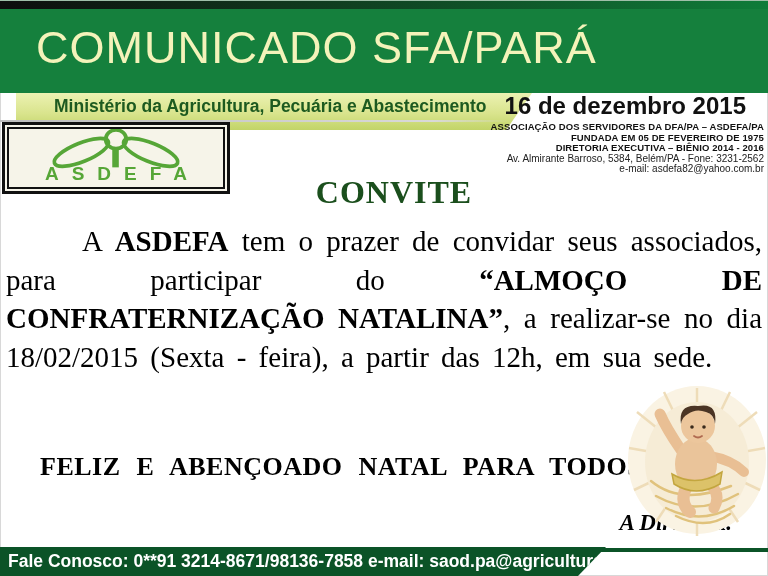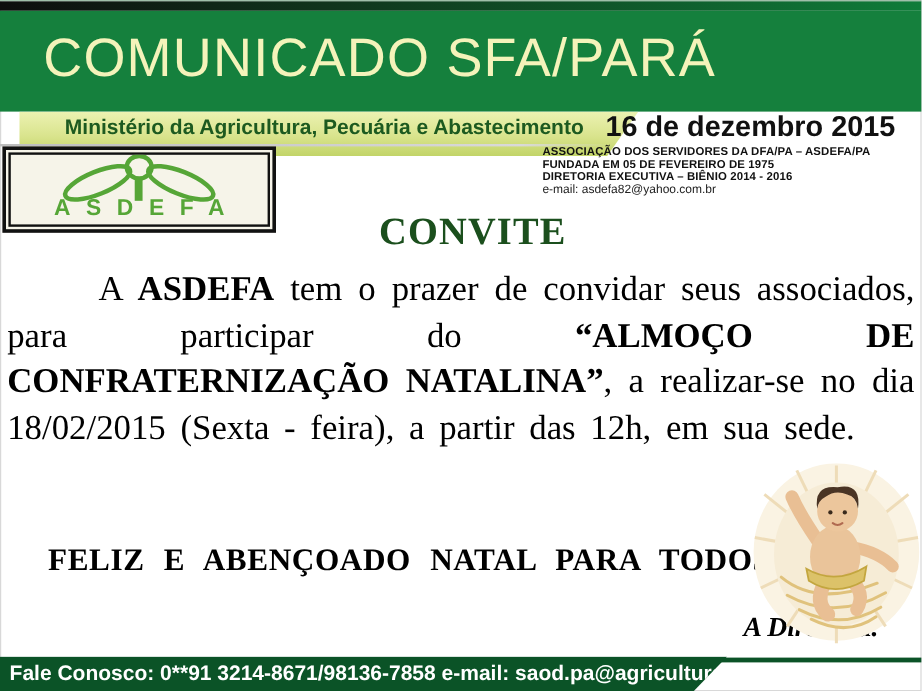--- a/index.html
+++ b/index.html
@@ -38,21 +38,21 @@
     position:absolute;left:38px;top:3px;
     font-size:17.5px;font-weight:700;color:#1d5a20;white-space:nowrap;
   }
   .date{
     position:absolute;right:22px;top:92px;
     font-size:24px;font-weight:700;color:#111;white-space:nowrap;
   }
   
   .assoc{
     position:absolute;left:452px;top:122px;width:312px;
-    text-align:left;color:#111;line-height:10.5px;
+    text-align:right;color:#111;line-height:10.5px;
   }
   .assoc .b{font-size:9.5px;font-weight:700;letter-spacing:0.1px;}
   .assoc .r{font-size:10px;font-weight:400;color:#222;}
   
   .logo{
     position:absolute;left:2px;top:122px;width:228px;height:72px;
     background:#f6f4e9;border:3px solid #111;box-sizing:border-box;
     padding:2px;
   }
   .logo .inner{
@@ -115,20 +115,21 @@
   <div class="band-text">Ministério da Agricultura, Pecuária e Abastecimento</div>
 </div>
 <div class="band-shadow"></div>
 
 <div class="date">16 de dezembro 2015</div>
 
 <div class="assoc">
   <div class="b">ASSOCIAÇÃO DOS SERVIDORES DA DFA/PA – ASDEFA/PA</div>
   <div class="b">FUNDADA EM 05 DE FEVEREIRO DE 1975</div>
   <div class="b">DIRETORIA EXECUTIVA – BIÊNIO 2014 - 2016</div>
+  <div class="r">Av. Almirante Barroso, 5384, Belém/PA - Fone: 3231-2562</div>
   <div class="r">e-mail: asdefa82@yahoo.com.br</div>
 </div>
 
 <div class="logo">
   <div class="inner">
     <svg class="plant" viewBox="0 0 218 62" xmlns="http://www.w3.org/2000/svg">
 
       <ellipse cx="109" cy="11" rx="11" ry="10" fill="none" stroke="#56a637" stroke-width="4"></ellipse>
 
       <ellipse cx="72" cy="25" rx="31" ry="10" fill="none" stroke="#56a637" stroke-width="4" transform="rotate(-22 72 25)"></ellipse>

